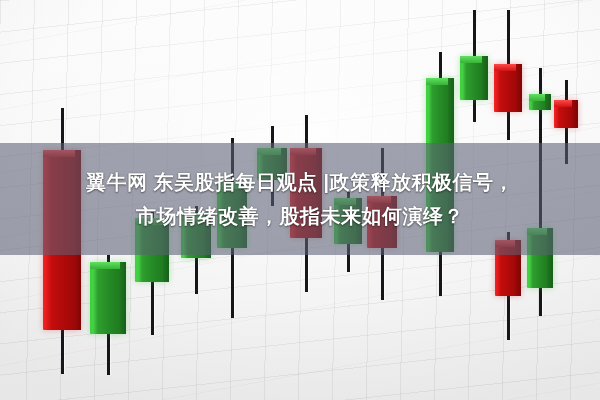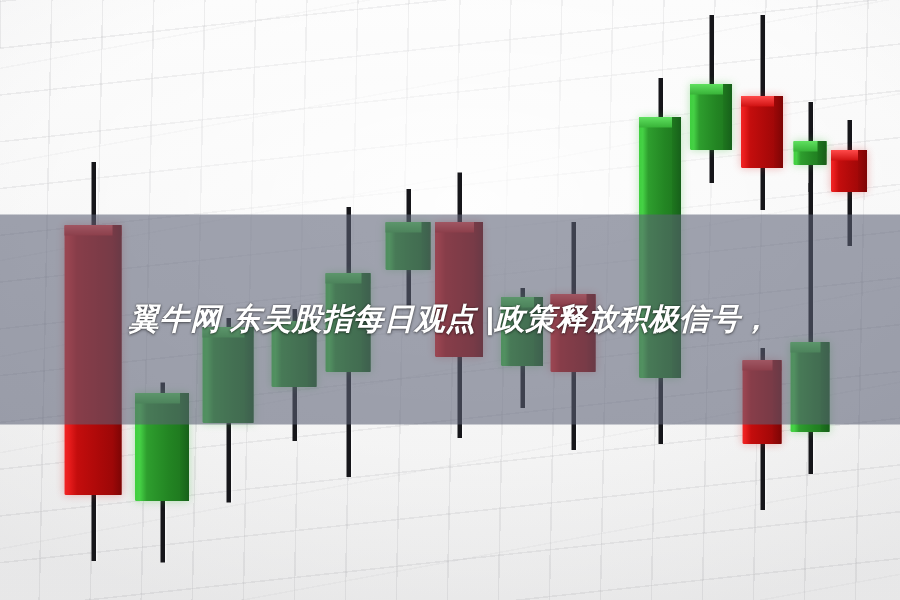--- a/index.html
+++ b/index.html
@@ -196,17 +196,18 @@
       <div class="candle down" style="left: 495px; width: 26px; top: 232px; height: 108px;">
         <div class="wick" style="top: 0px; height: 108px;"></div>
         <div class="body" style="top: 8px; height: 56px;"></div>
       </div>
       <div class="candle up" style="left: 527px; width: 26px; top: 122px; height: 194px;">
         <div class="wick" style="top: 0px; height: 194px;"></div>
         <div class="body" style="top: 106px; height: 60px;"></div>
       </div>
     </div>
 
-  <div id="title-band" style="top: 143px; height: 140px; font-style: italic;">
+  <div id="title-band" style="top: 143px; height: 112px;">
     <div class="title-line">翼牛网 东吴股指每日观点 |政策释放积极信号，</div>
+    <div class="title-line">市场情绪改善，股指未来如何演绎？</div>
   </div>
 
 </div>
 
 </body></html>

